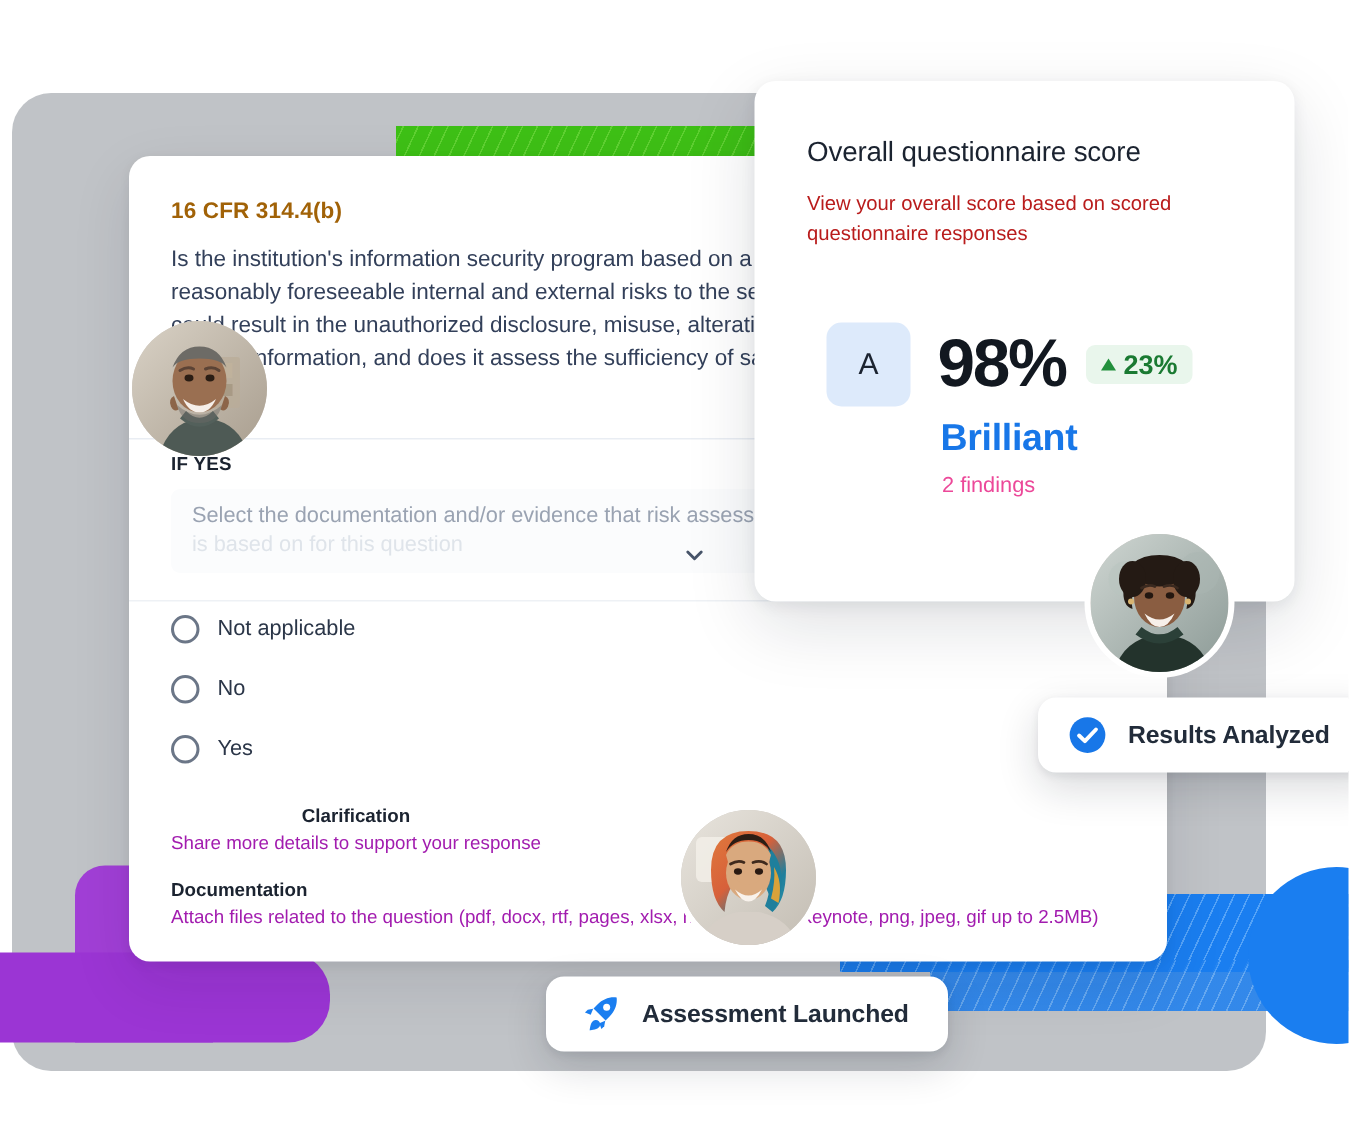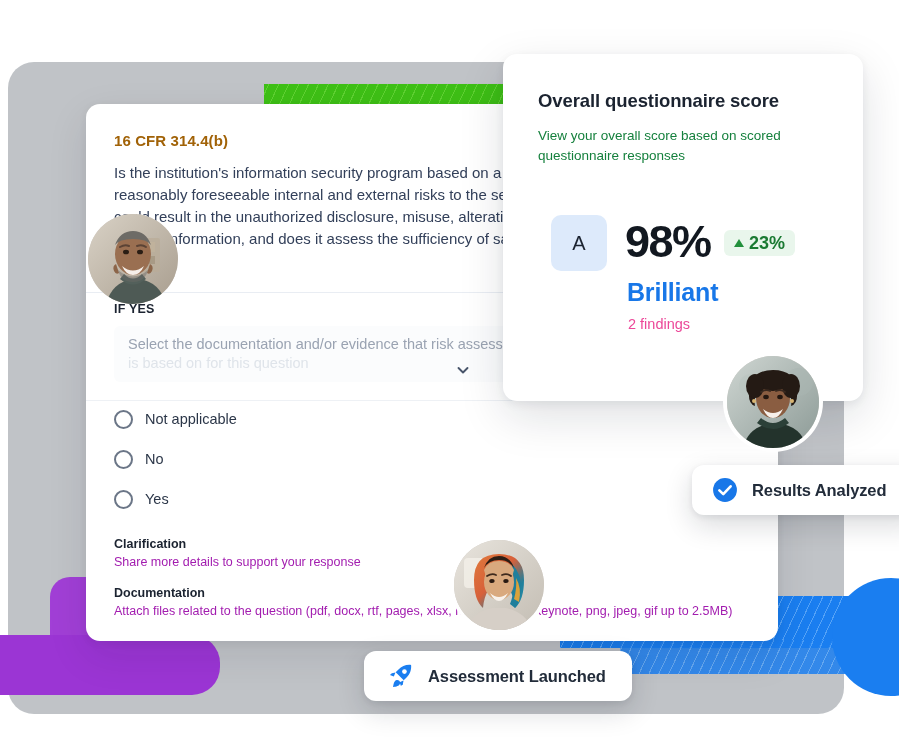--- a/index.html
+++ b/index.html
@@ -247,26 +247,26 @@
     top: 54px;
     width: 360px;
     height: 347px;
     background: #ffffff;
     border-radius: 14px;
     box-shadow: 0 16px 46px rgba(17,24,39,.13), 0 3px 10px rgba(17,24,39,.07);
     z-index: 20;
   }
   .score-title {
     position: absolute; left: 35px; top: 36px;
-    font-size: 18.5px; font-weight: 700; color: #1b2330;
+    font-size: 18.5px; font-weight: 400; color: #1b2330;
     letter-spacing: -.1px;
   }
   .score-sub {
     position: absolute; left: 35px; top: 72px; width: 262px;
-    font-size: 13.5px; line-height: 20px; color: #15803d;
+    font-size: 13.5px; line-height: 20px; color: #b91c1c;
   }
   .grade-box {
     position: absolute; left: 48px; top: 161px;
     width: 56px; height: 56px;
     background: #ddeafb;
     border-radius: 10px;
     display: flex; align-items: center; justify-content: center;
     font-size: 20px; font-weight: 400; color: #1b2330;
   }
   .score-pct {
@@ -383,21 +383,21 @@
       <div class="radio-row">
         <span class="radio-ring"></span>
         <span class="radio-label">No</span>
       </div>
       <div class="radio-row">
         <span class="radio-ring"></span>
         <span class="radio-label">Yes</span>
       </div>
     </div>
 
-    <div class="sub-block" style="top:433px;">
+    <div class="sub-block" style="top:433px;text-align:center;">
       <div class="sub-title">Clarification</div>
       <div class="sub-desc">Share more details to support your response</div>
     </div>
 
     <div class="sub-block" style="top:482px; width:640px;">
       <div class="sub-title">Documentation</div>
       <div class="sub-desc">Attach files related to the question (pdf, docx, rtf, pages, xlsx, numbers, ppt, keynote, png, jpeg, gif up to 2.5MB)</div>
     </div>
   </div>
 

